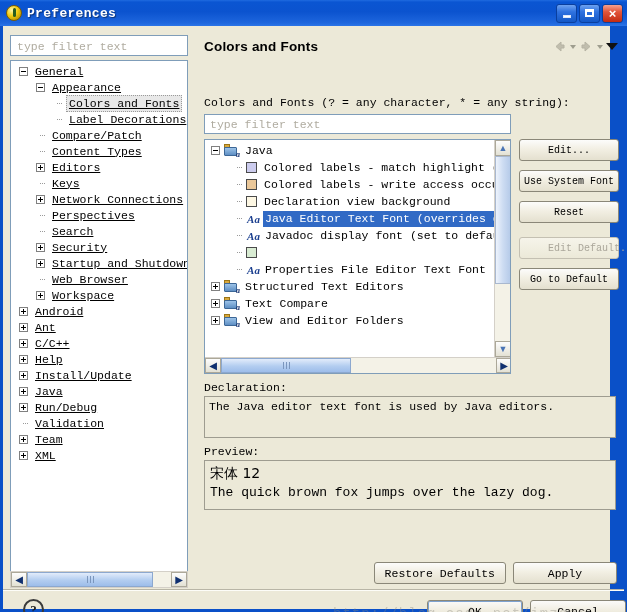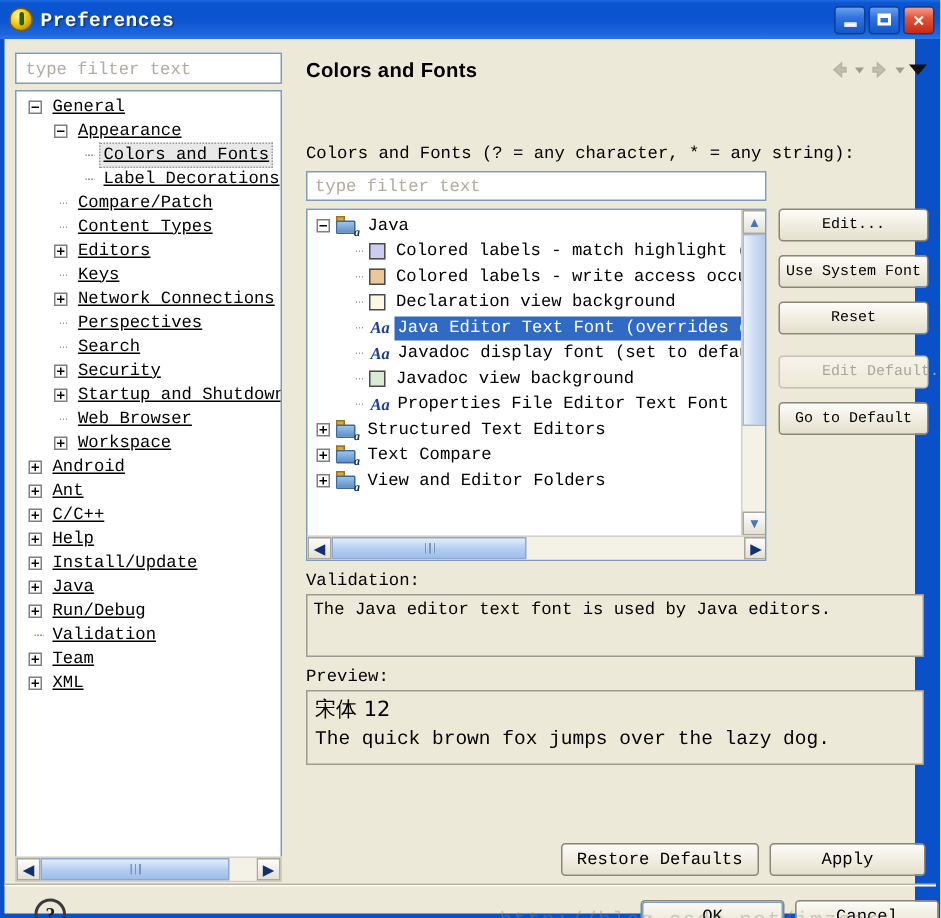--- a/index.html
+++ b/index.html
@@ -531,21 +531,20 @@
             <div class="row">
               <div class="spacer" style="width: 28px;"></div>
               <div class="dashline"></div>
               <div class="aa">Aa</div>
               <span class="rl">Javadoc display font (set to default:</span>
             </div>
             <div class="row">
               <div class="spacer" style="width: 28px;"></div>
               <div class="dashline"></div>
               <div class="swatch" style="background: rgb(217, 236, 211);"></div>
-              <span class="rl">Javadoc view background</span>
             </div>
             <div class="row">
               <div class="spacer" style="width: 28px;"></div>
               <div class="dashline"></div>
               <div class="aa">Aa</div>
               <span class="rl">Properties File Editor Text Font (set</span>
             </div>
             <div class="row">
               <div class="spacer" style="width: 6px;"></div>
               <div class="exp plus"></div>
@@ -596,21 +595,21 @@
       </div>
 
       <div class="rbtns" id="side-buttons">
           <div class="btn">Edit...</div>
           <div class="btn">Use System Font</div>
           <div class="btn">Reset</div>
           <div class="btn disabled gap">Edit Default...</div>
           <div class="btn">Go to Default</div>
         </div>
 
-      <div class="sec-label" style="left:8px; top:355px;">Validation:</div>
+      <div class="sec-label" style="left:8px; top:355px;">Declaration:</div>
       <div class="descbox">The Java editor text font is used by Java editors.</div>
 
       <div class="sec-label" style="left:8px; top:419px;">Preview:</div>
       <div class="prevbox">
         <div class="prev-cn">宋体 12</div>
         <div>The quick brown fox jumps over the lazy dog.</div>
       </div>
 
       <div class="bottom-btns">
         <div class="bbtn">Restore Defaults</div>

